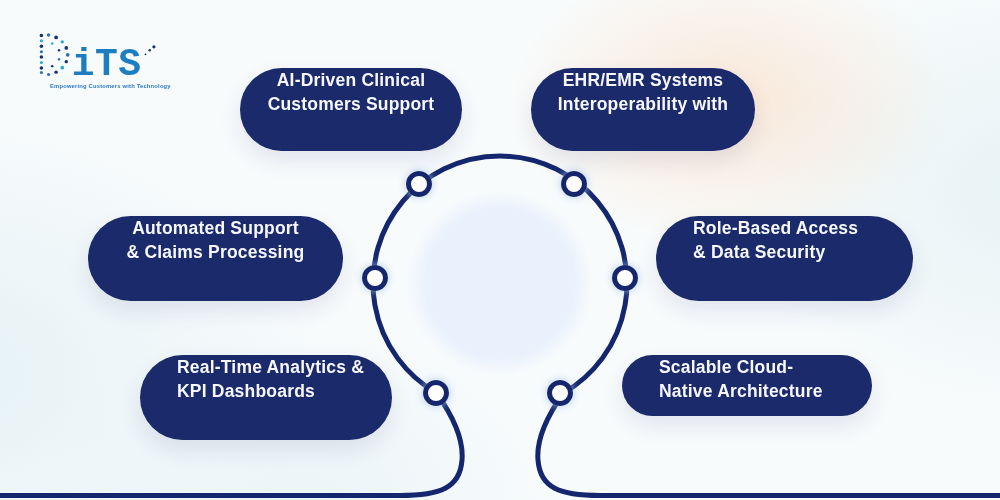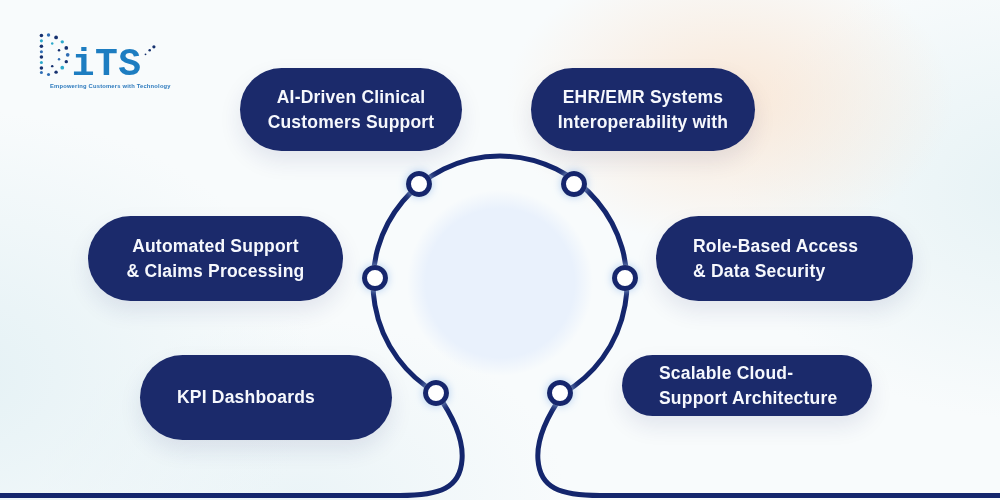--- a/index.html
+++ b/index.html
@@ -10,21 +10,21 @@
       radial-gradient(320px 210px at 73% 20%, rgba(250,225,203,.75), rgba(250,225,203,0) 70%),
       radial-gradient(520px 380px at -5% 75%, rgba(226,240,244,.9), rgba(226,240,244,0) 70%),
       radial-gradient(420px 320px at 103% 38%, rgba(226,240,243,.8), rgba(226,240,243,0) 72%),
       radial-gradient(380px 260px at 30% 100%, rgba(229,241,245,.7), rgba(229,241,245,0) 70%),
       #f8fbfc;
   }
   .ring-svg{position:absolute;left:0;top:0;}
   
   .pill{
     position:absolute;background:#1b2a6b;color:#f6f8fd;border-radius:43px;
-    display:flex;flex-direction:column;justify-content:center;
+    display:flex;flex-direction:column;justify-content:flex-start;
     font-weight:700;font-size:17.5px;line-height:1.38;letter-spacing:.2px;
     box-shadow:0 10px 22px rgba(27,42,107,.10);
   }
   .pill--center{align-items:center;text-align:center;}
   .pill--left{align-items:flex-start;text-align:left;padding-left:37px;box-sizing:border-box;}
   .pill-1{left:240px;top:68px;width:222px;height:83px;}
   .pill-2{left:531px;top:68px;width:224px;height:83px;}
   .pill-3{left:88px;top:216px;width:255px;height:85px;}
   .pill-4{left:656px;top:216px;width:257px;height:85px;}
   .pill-5{left:140px;top:355px;width:252px;height:85px;}
@@ -129,21 +129,22 @@
     </div>
     <div class="pill pill-3 pill--center">
       <span class="pill-line">Automated Support</span>
       <span class="pill-line">&amp; Claims Processing</span>
     </div>
     <div class="pill pill-4 pill--left">
       <span class="pill-line">Role-Based Access</span>
       <span class="pill-line">&amp; Data Security</span>
     </div>
     <div class="pill pill-5 pill--left">
+      <span class="pill-line">Real-Time Analytics &amp;</span>
       <span class="pill-line">KPI Dashboards</span>
     </div>
     <div class="pill pill-6 pill--left">
       <span class="pill-line">Scalable Cloud-</span>
-      <span class="pill-line">Support Architecture</span>
+      <span class="pill-line">Native Architecture</span>
     </div>
   </div>
 
 </div>
 
 </body></html>

